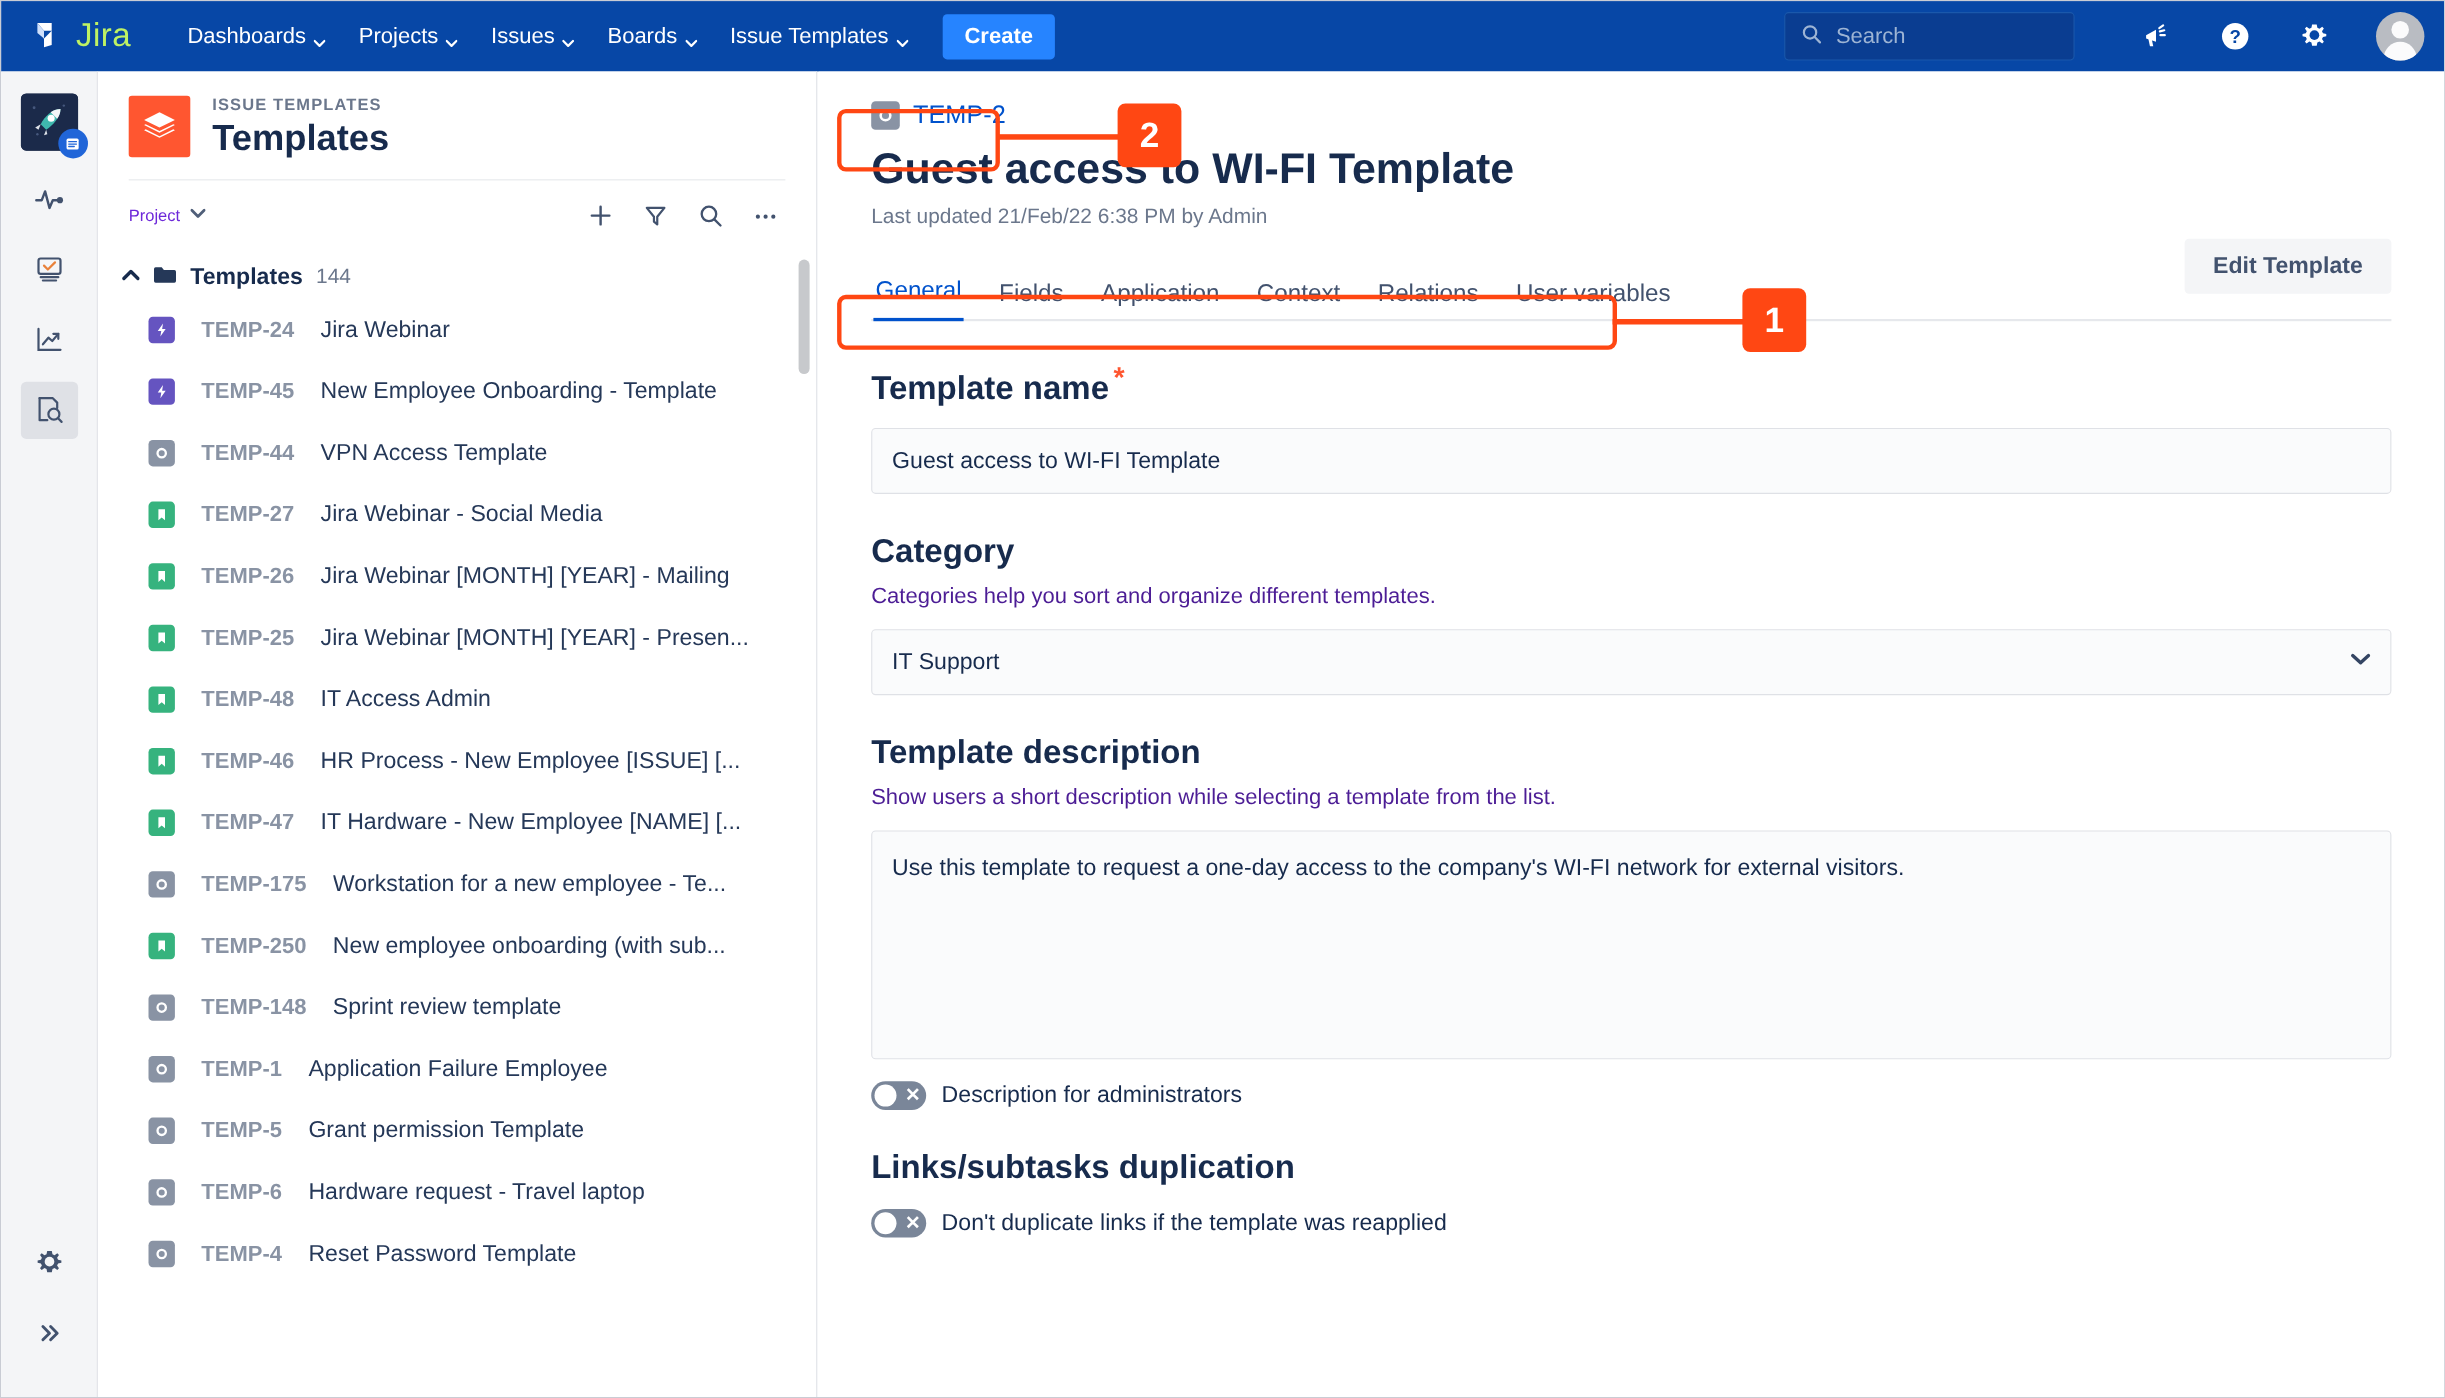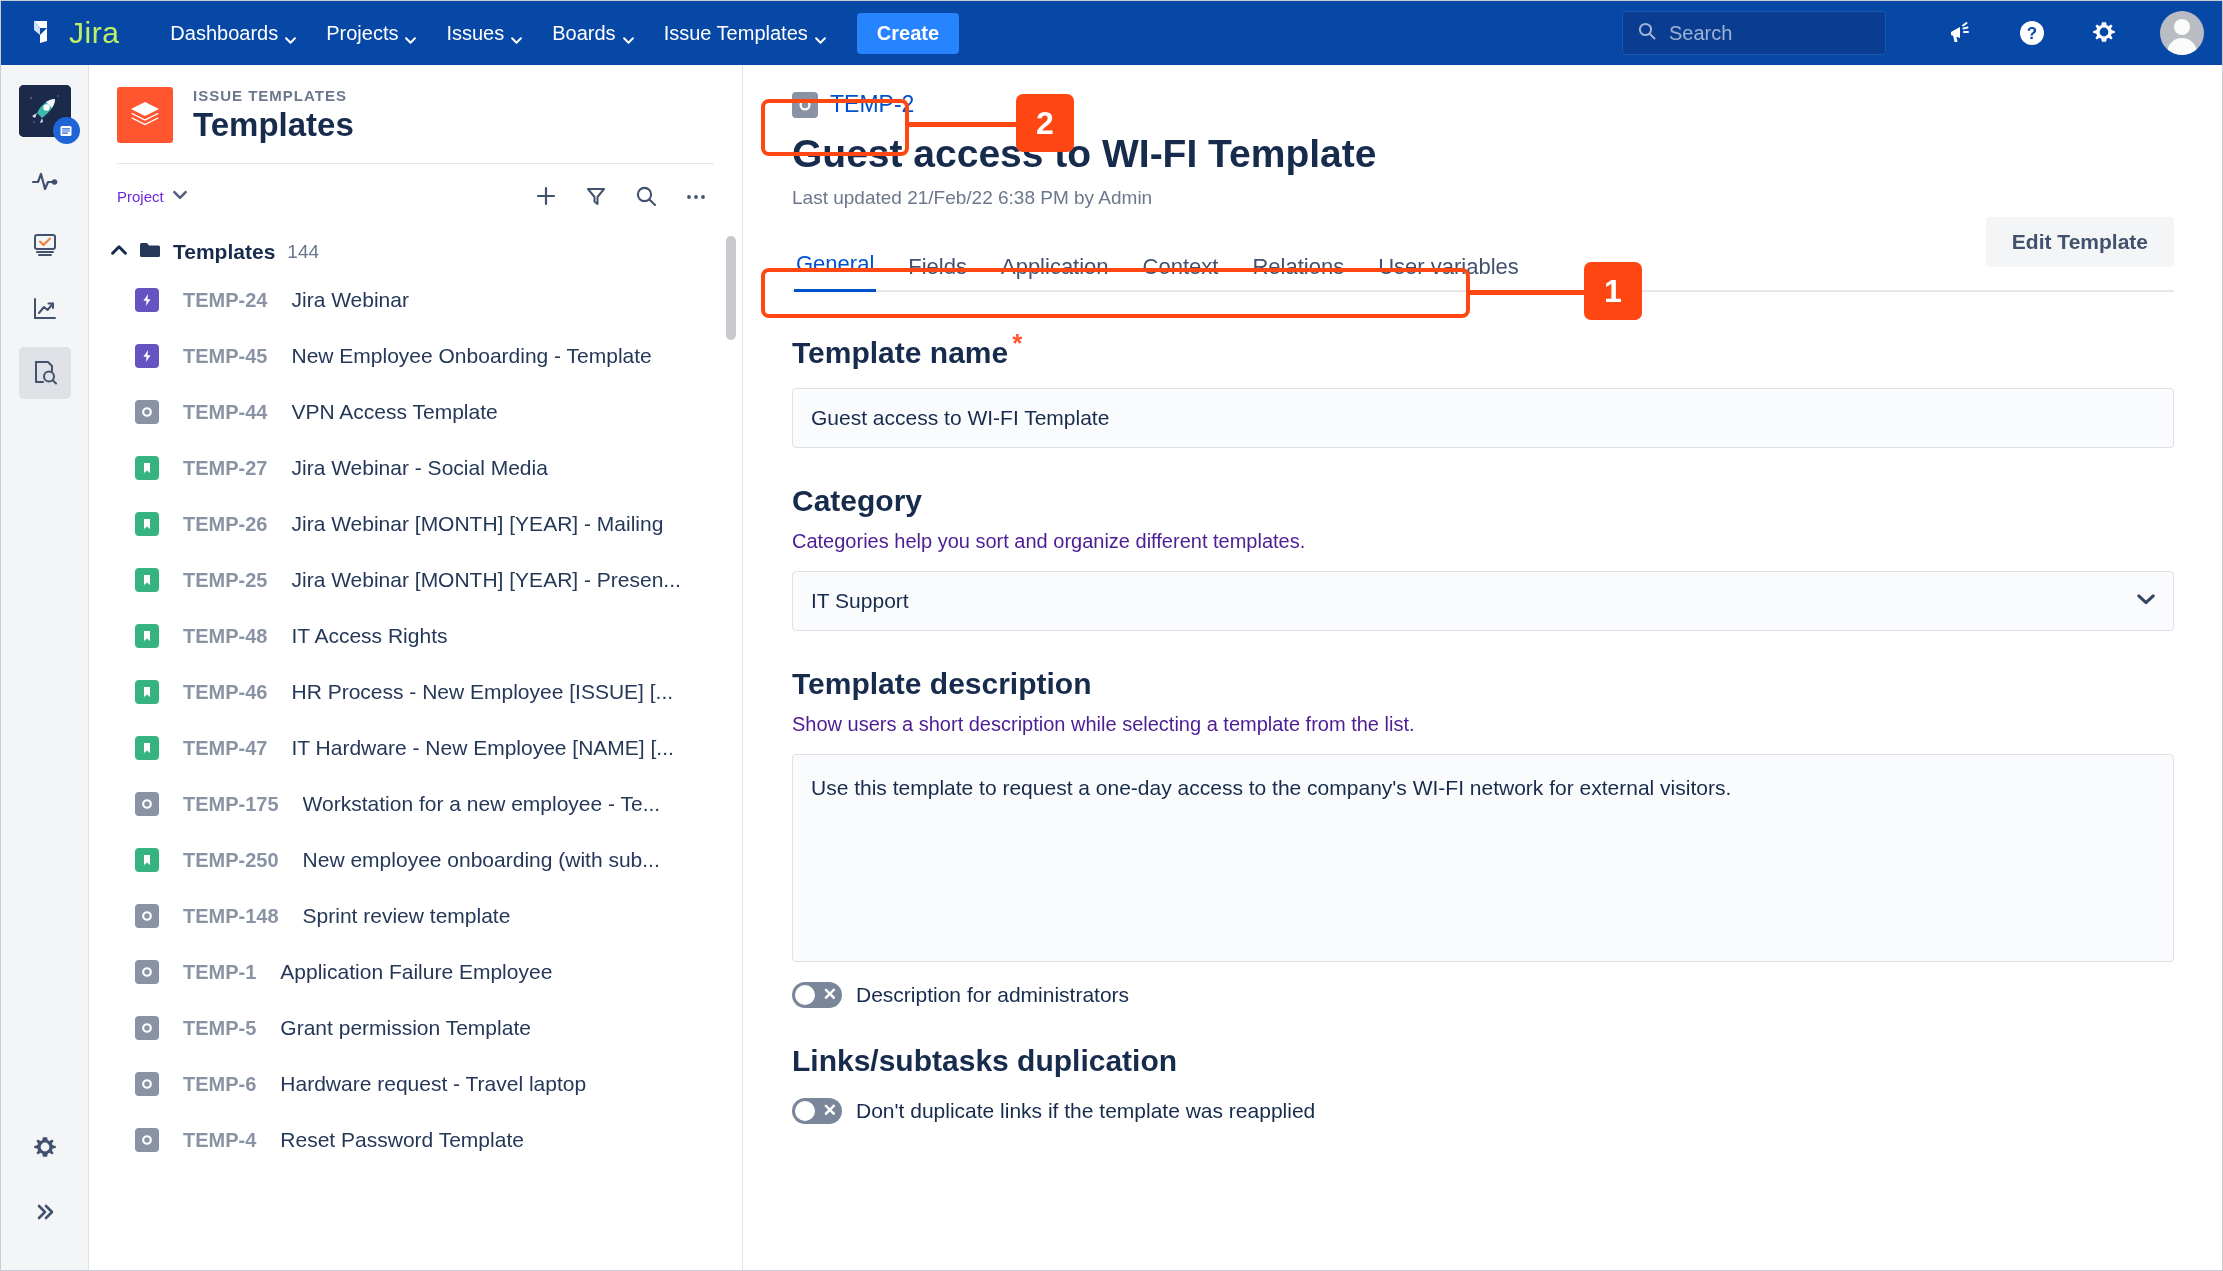--- a/index.html
+++ b/index.html
@@ -535,21 +535,21 @@
             <span class="tpl-key">TEMP-25</span>
             <span class="tpl-sum">Jira Webinar [MONTH] [YEAR] - Presen...</span>
           </div>
           <div class="tpl-row">
             <span class="tpl-ico ico-story">
               <svg width="14" height="14" viewBox="0 0 14 14">
                 <path d="M4 2 H10 V12 L7 9.4 L4 12 Z" fill="#ffffff"></path>
               </svg>
             </span>
             <span class="tpl-key">TEMP-48</span>
-            <span class="tpl-sum">IT Access Rights</span>
+            <span class="tpl-sum">IT Access Admin</span>
           </div>
           <div class="tpl-row">
             <span class="tpl-ico ico-story">
               <svg width="14" height="14" viewBox="0 0 14 14">
                 <path d="M4 2 H10 V12 L7 9.4 L4 12 Z" fill="#ffffff"></path>
               </svg>
             </span>
             <span class="tpl-key">TEMP-46</span>
             <span class="tpl-sum">HR Process - New Employee [ISSUE] [...</span>
           </div>

